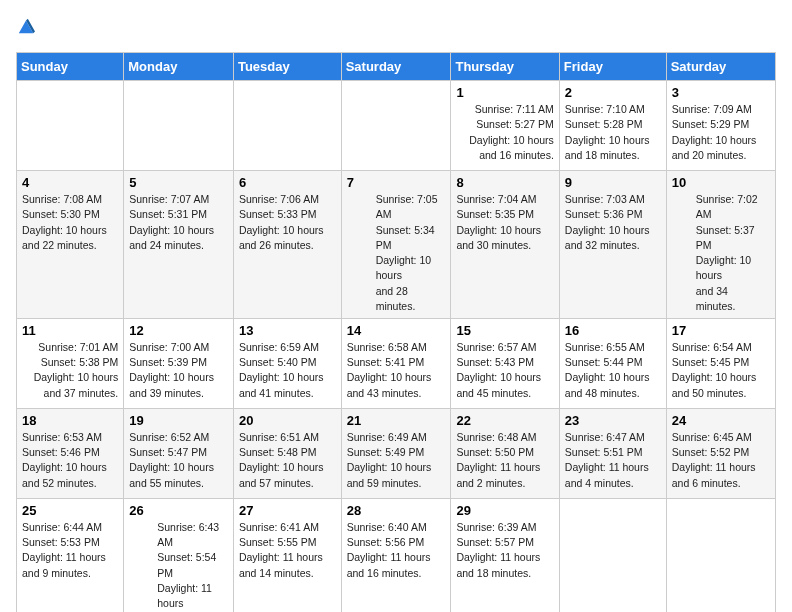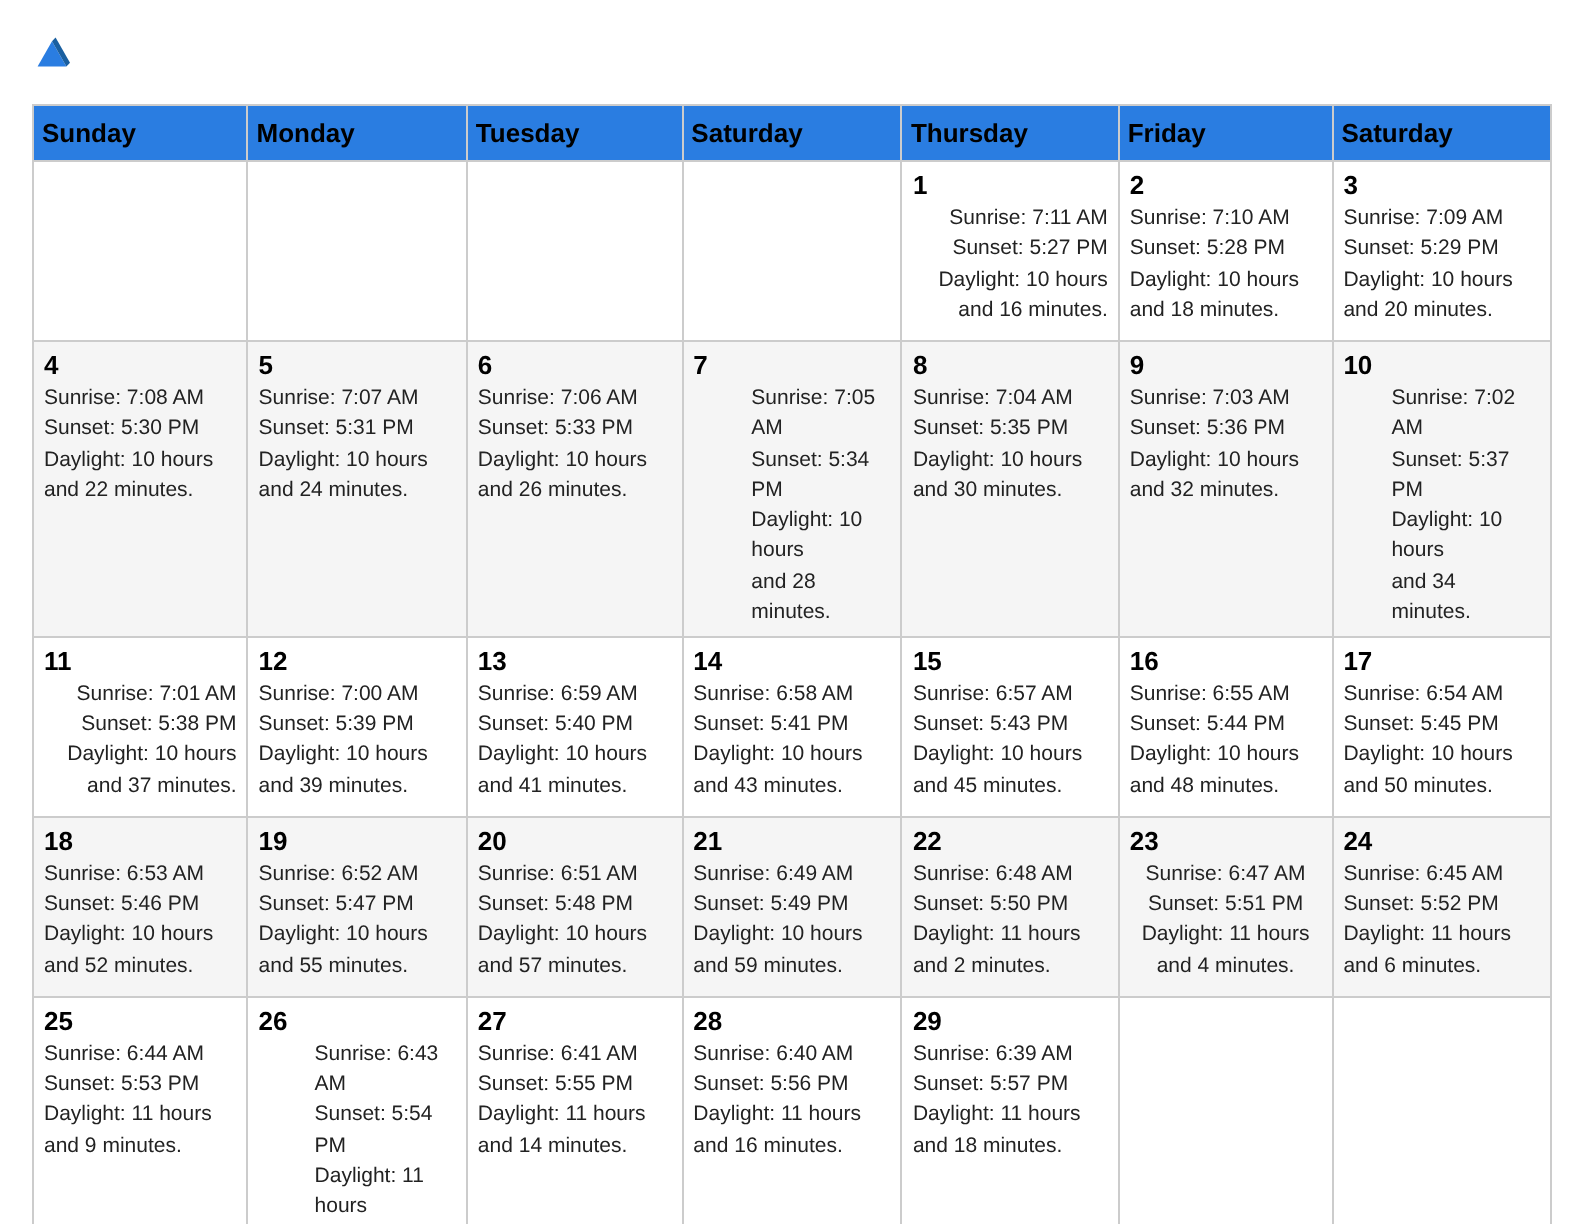--- a/index.html
+++ b/index.html
@@ -46,21 +46,21 @@
       font-size: 16px;
       color: #555;
     }
     table {
       width: 100%;
       border-collapse: collapse;
       font-size: 11px;
     }
     thead tr th {
       background-color: #2a7de1;
-      color: #000000;
+      color: #ffffff;
       padding: 6px 4px;
       text-align: left;
       font-size: 13px;
       font-weight: bold;
       border: 1px solid #ccc;
     }
     tbody tr td {
       border: 1px solid #ccc;
       vertical-align: top;
       padding: 4px 5px;
@@ -286,21 +286,21 @@
         </td>
         <td>
           <div class="day-number">22</div>
           <div class="day-info" style="white-space: pre-line;">Sunrise: 6:48 AM
 Sunset: 5:50 PM
 Daylight: 11 hours
 and 2 minutes.</div>
         </td>
         <td>
           <div class="day-number">23</div>
-          <div class="day-info" style="white-space: pre-line; text-align: center;">Sunrise: 6:47 AM
+          <div class="day-info" style="white-space: pre-line;">Sunrise: 6:47 AM
 Sunset: 5:51 PM
 Daylight: 11 hours
 and 4 minutes.</div>
         </td>
         <td>
           <div class="day-number">24</div>
           <div class="day-info" style="white-space: pre-line;">Sunrise: 6:45 AM
 Sunset: 5:52 PM
 Daylight: 11 hours
 and 6 minutes.</div>

